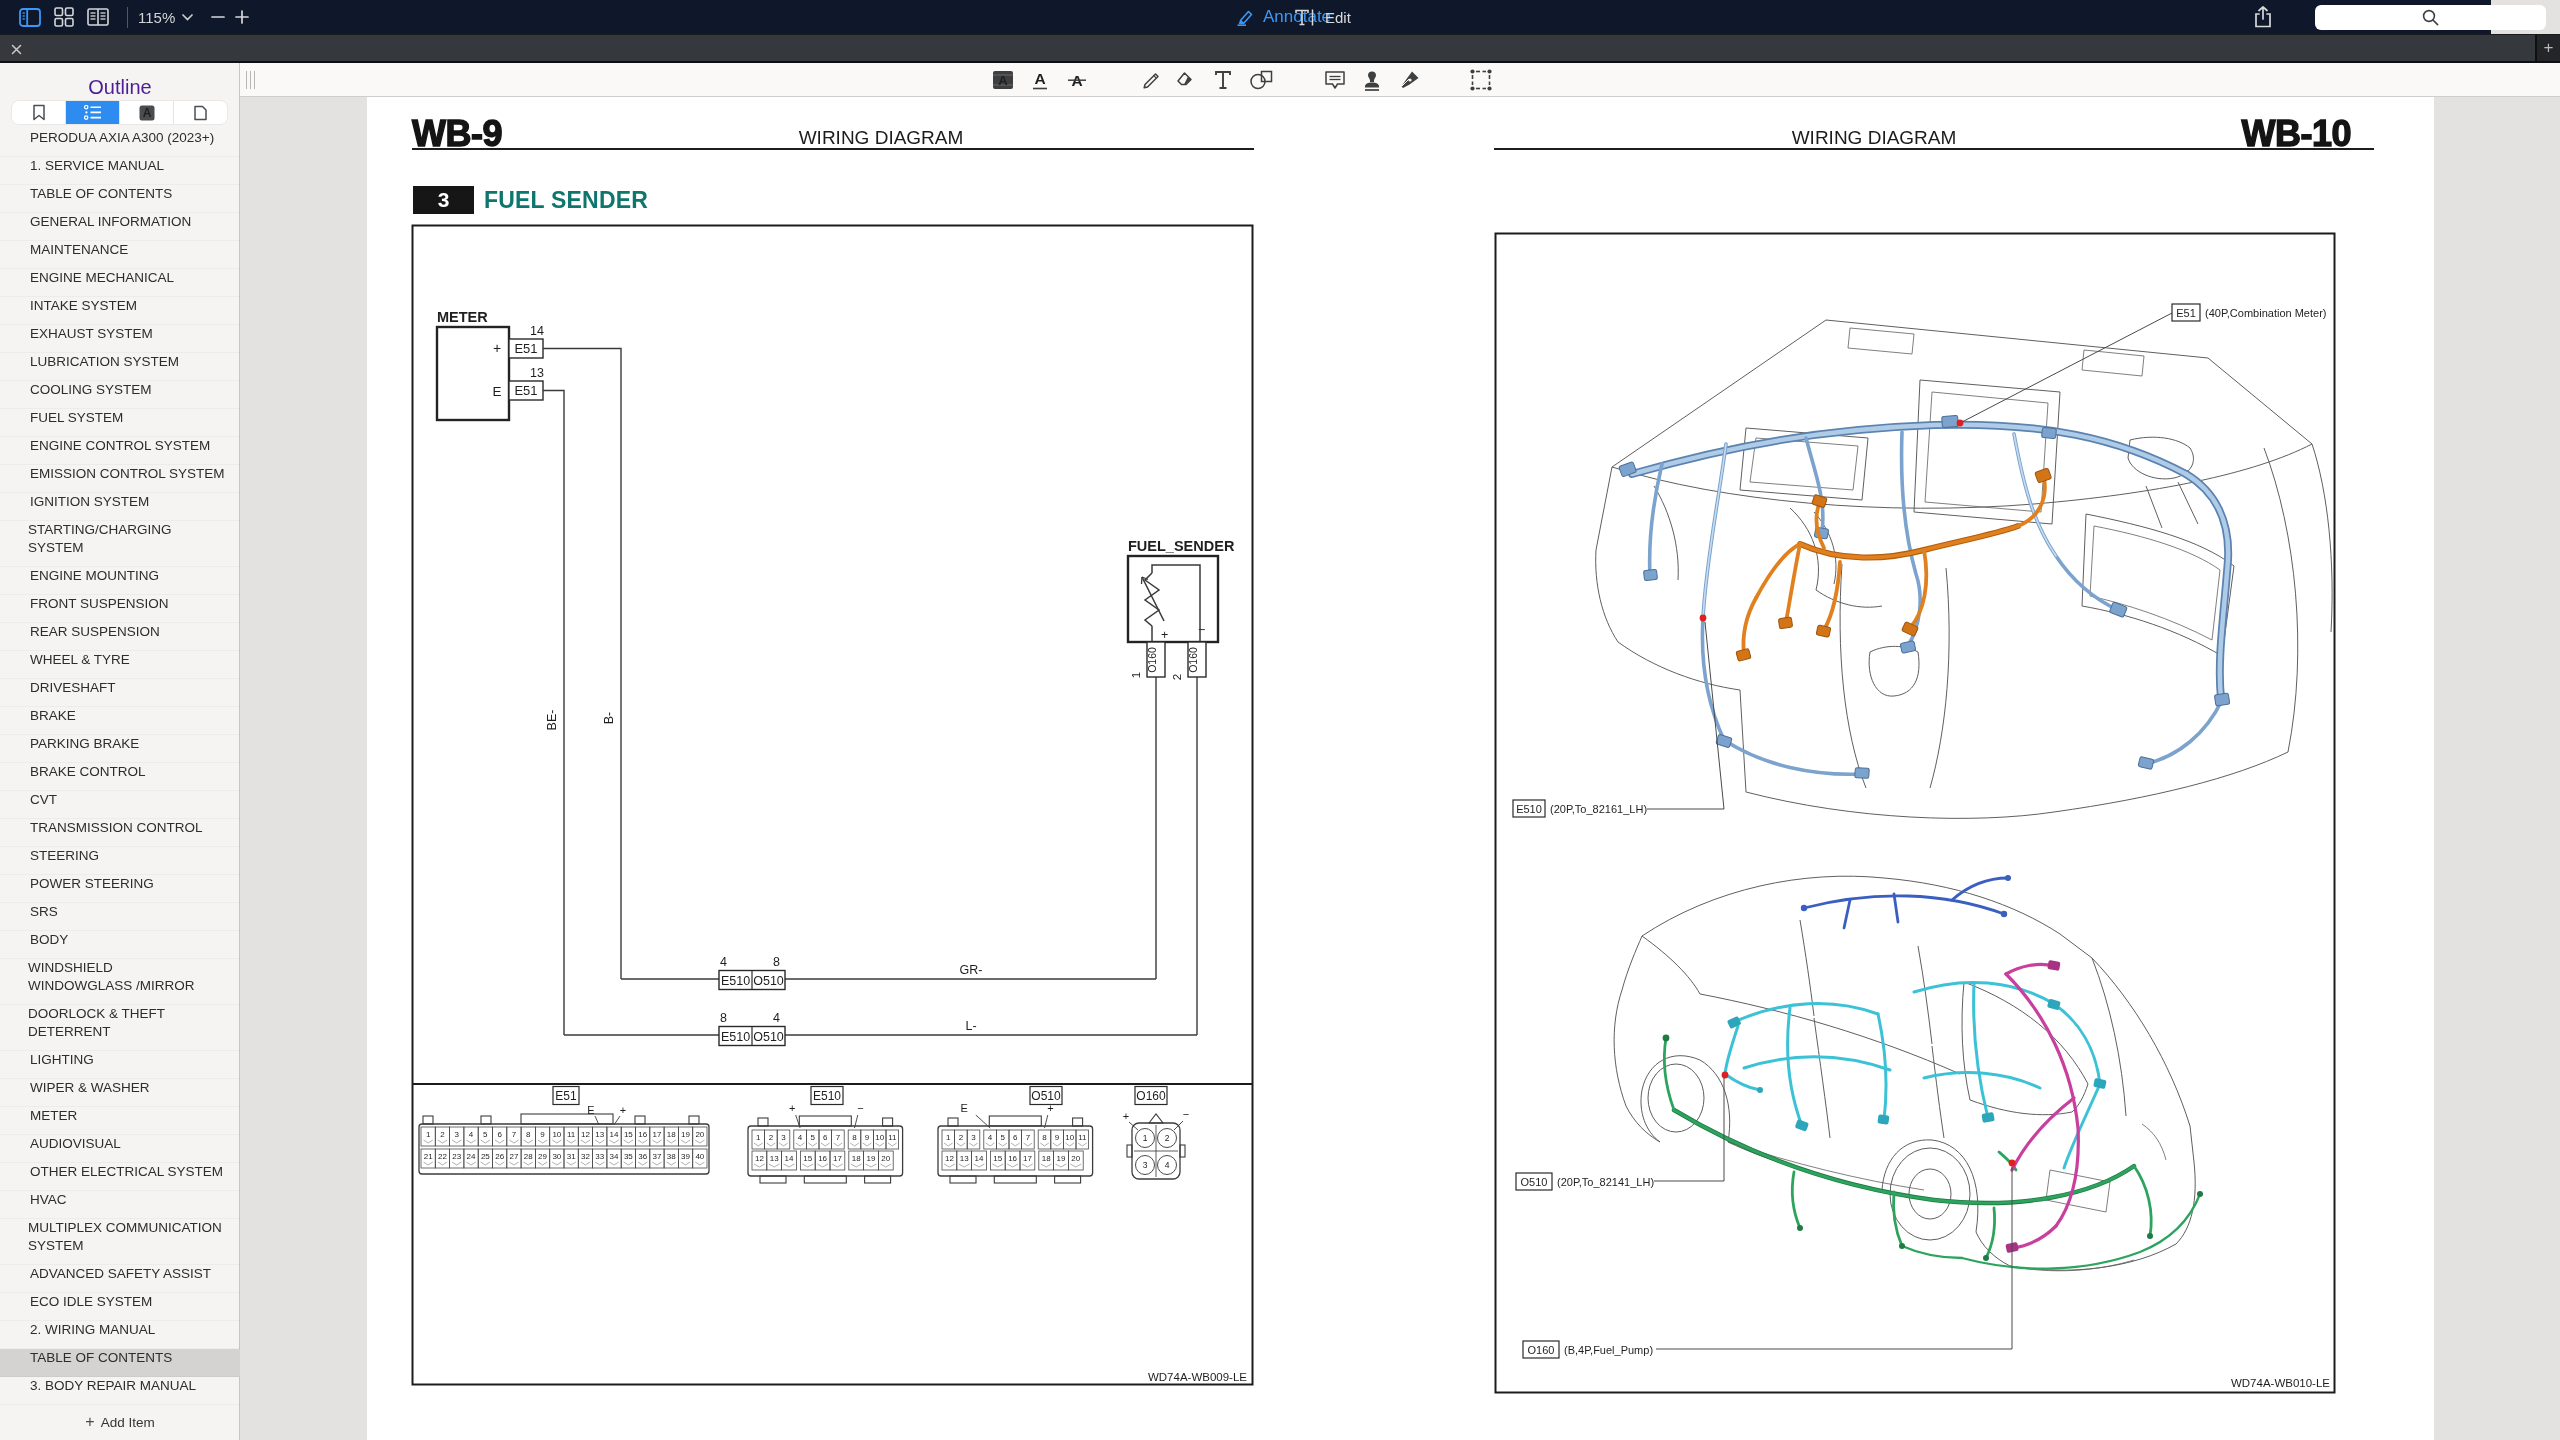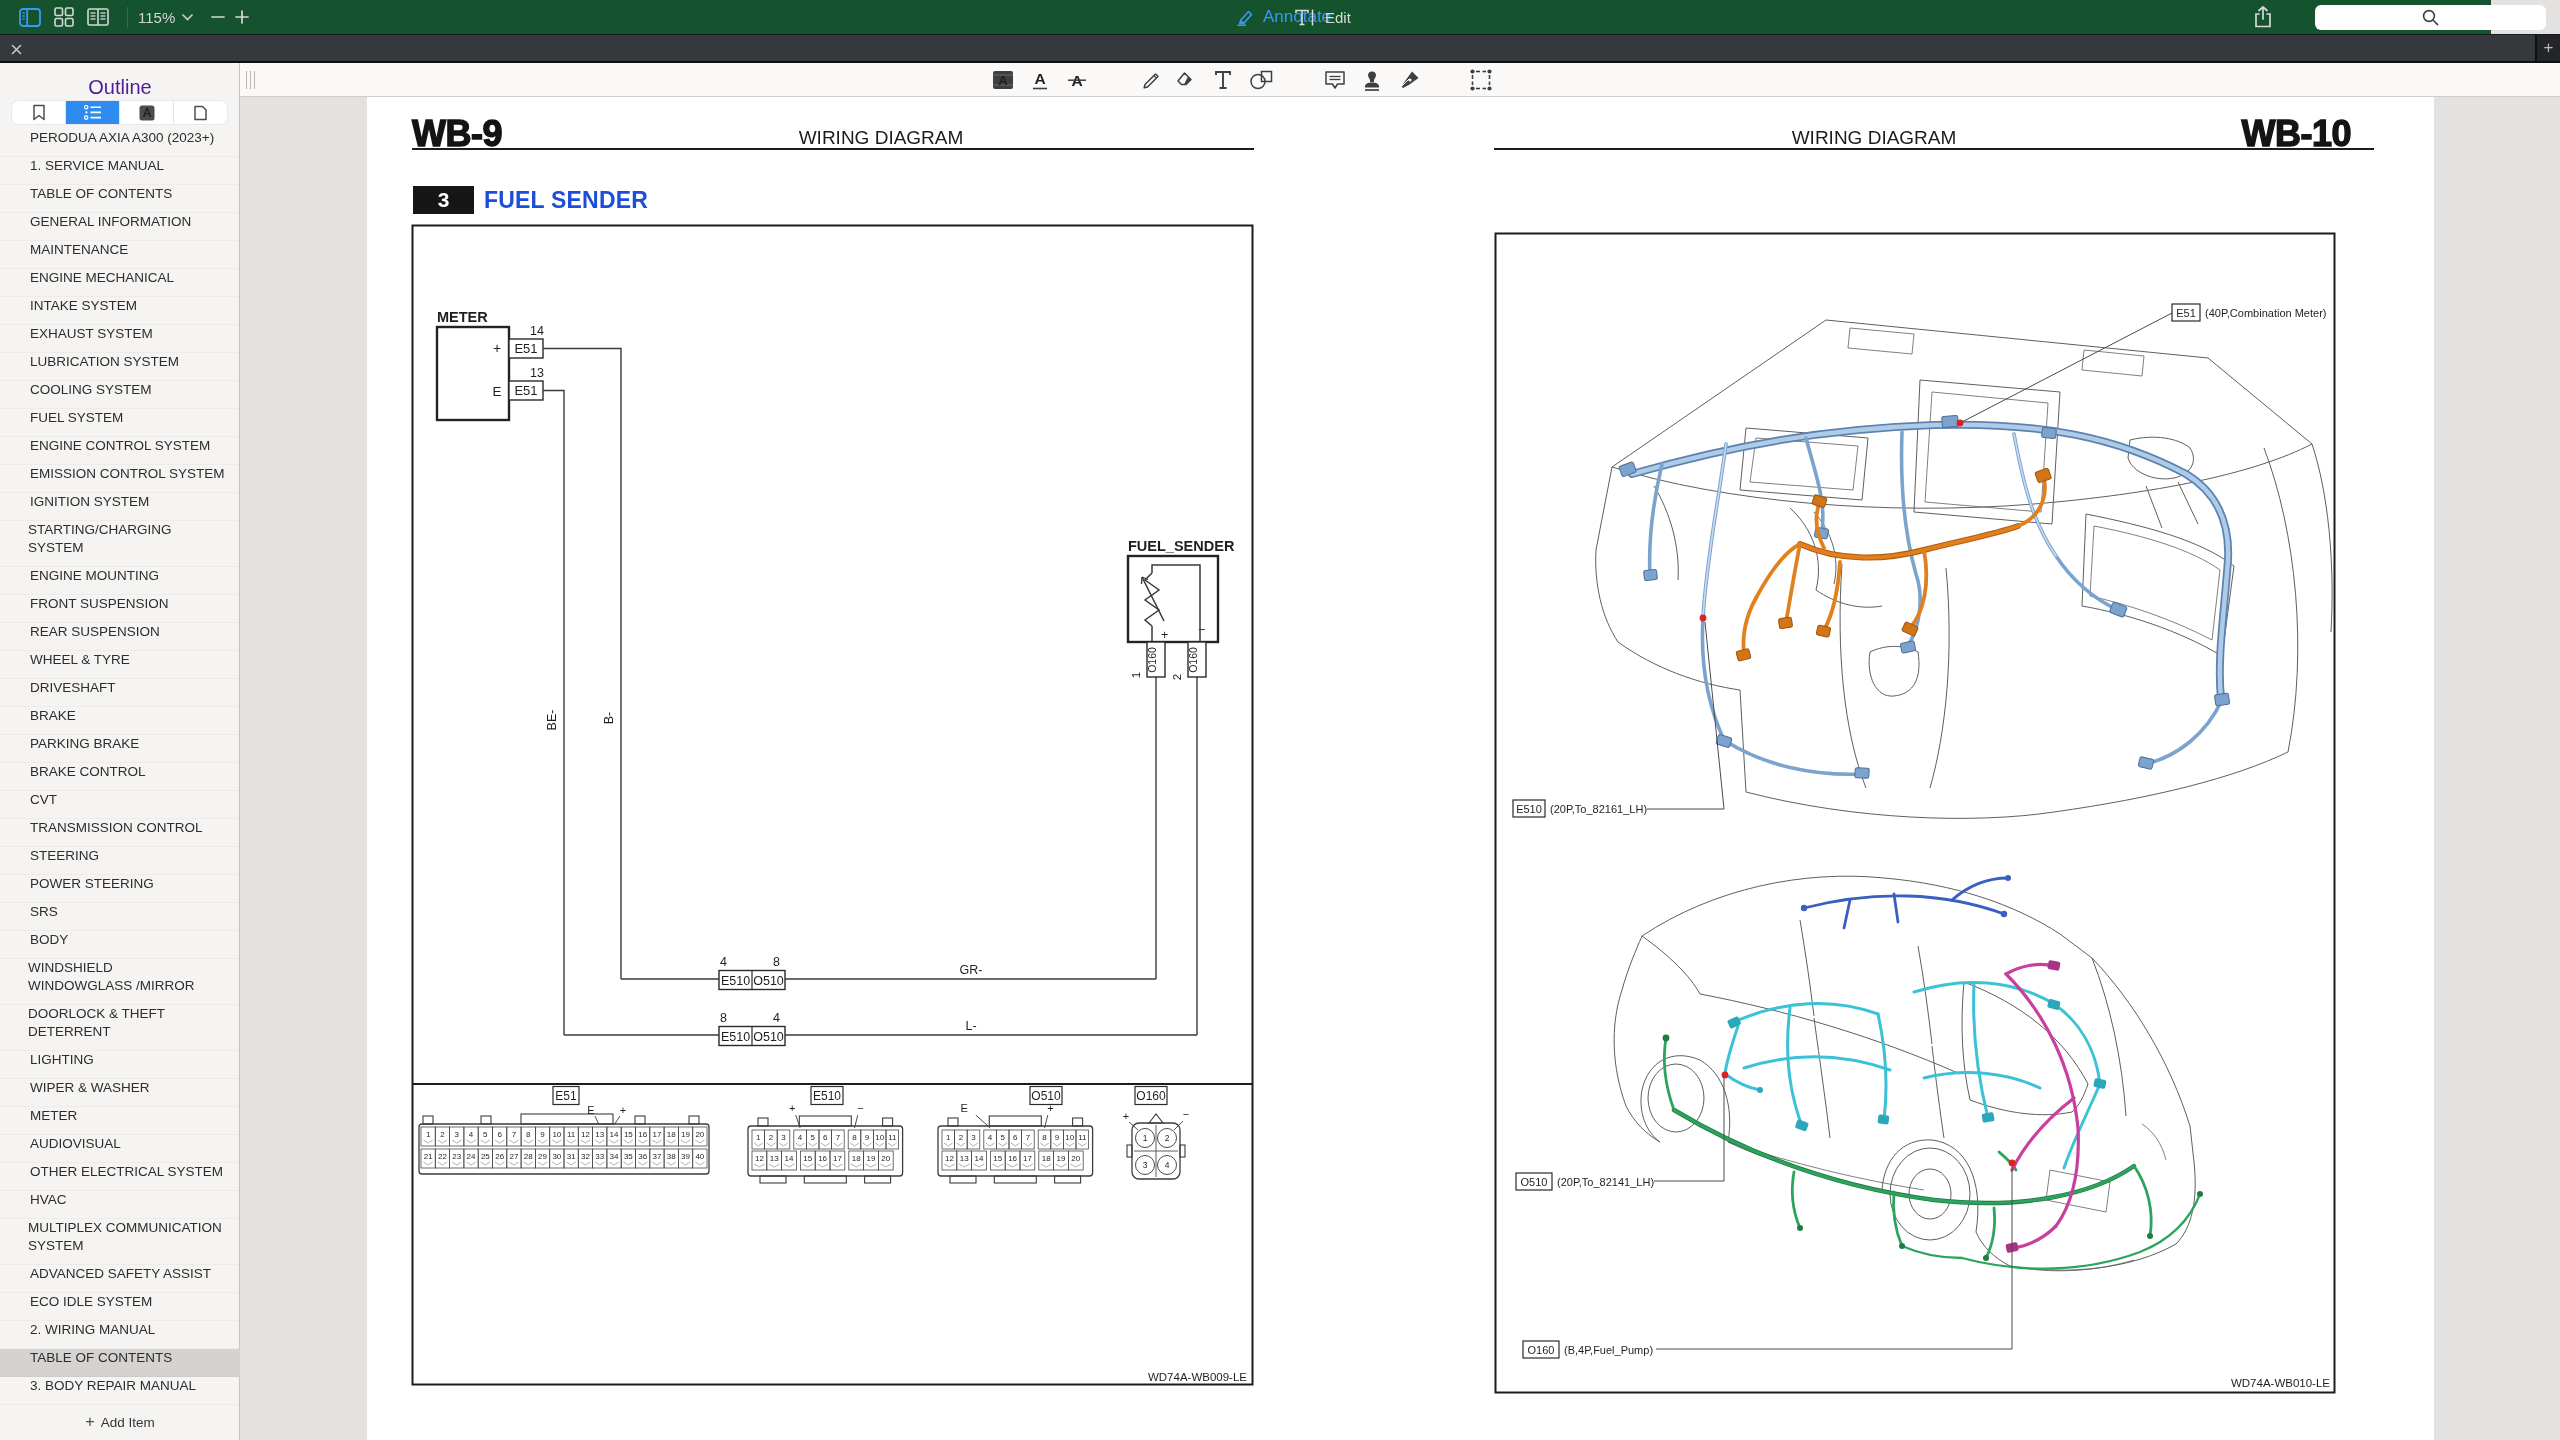--- a/index.html
+++ b/index.html
@@ -1,20 +1,20 @@
 <!DOCTYPE html>
 <html><head>
 <meta charset="utf-8">
 <style>
   * { margin:0; padding:0; box-sizing:border-box; }
   html,body { width:2560px; height:1440px; overflow:hidden; }
   body { font-family:"Liberation Sans", sans-serif; position:relative; background:#e3e2e1; }
 
   
-  .titlebar { position:absolute; left:0; top:0; width:2491px; height:34px; background:#14532d; }
+  .titlebar { position:absolute; left:0; top:0; width:2491px; height:34px; background:#0f172a; }
   .tb-icon { position:absolute; top:0; height:34px; display:flex; align-items:center; justify-content:center; }
   .tb-divider { position:absolute; left:127px; top:7px; width:1px; height:21px; background:#54585c; }
   .zoom-label { position:absolute; left:138px; top:0; height:34px; display:flex; align-items:center; gap:7px;
                 color:#d3d5d7; font-size:15px; }
   .zoom-chevron svg { display:block; }
   .zoom-minus { left:207px; width:22px; }
   .zoom-plus  { left:231px; width:22px; }
   .mode-group { position:absolute; top:0; height:34px; display:flex; align-items:center; gap:9px; }
   .mode-annotate { left:1235px; color:#3b98f6; font-size:17px; }
   .mode-edit { left:1294px; color:#d8dadb; font-size:15px; }
@@ -60,21 +60,21 @@
 
   
   .spread { position:absolute; left:127px; top:34px; width:2067px; height:1343px; background:#ffffff; }
   .pg-code { position:absolute; font-size:36px; font-weight:900; letter-spacing:-0.5px; color:#141414;
              -webkit-text-stroke:1.4px #141414; }
   .pg-head { position:absolute; font-size:19px; color:#1c1c1c; transform:translateX(-50%);text-align:right; }
   .pg-rule { position:absolute; height:2px; background:#1d1d1d; }
   .sec-num { position:absolute; left:46px; top:89px; width:61px; height:28px; background:#161616; color:#ffffff;
              font-size:21px; font-weight:700; display:flex; align-items:center; justify-content:center; }
   .sec-title { position:absolute; left:117px; top:89px; height:28px; display:flex; align-items:center;
-               font-size:23px; font-weight:800; color:#1d4ed8; letter-spacing:0.2px; }
+               font-size:23px; font-weight:800; color:#0f766e; letter-spacing:0.2px; }
   svg text { font-family:"Liberation Sans", sans-serif; fill:#1f1f1f; }
 </style>
 </head>
 <body>
 
 <header class="titlebar">
   <div class="tb-icon" style="left:18px;width:24px;">
     <svg width="22" height="19" viewBox="0 0 22 19">
       <rect x="1" y="1" width="20" height="17" rx="3" fill="none" stroke="#3b98f6" stroke-width="1.8"></rect>
       <line x1="8.2" y1="1" x2="8.2" y2="18" stroke="#3b98f6" stroke-width="1.8"></line>

